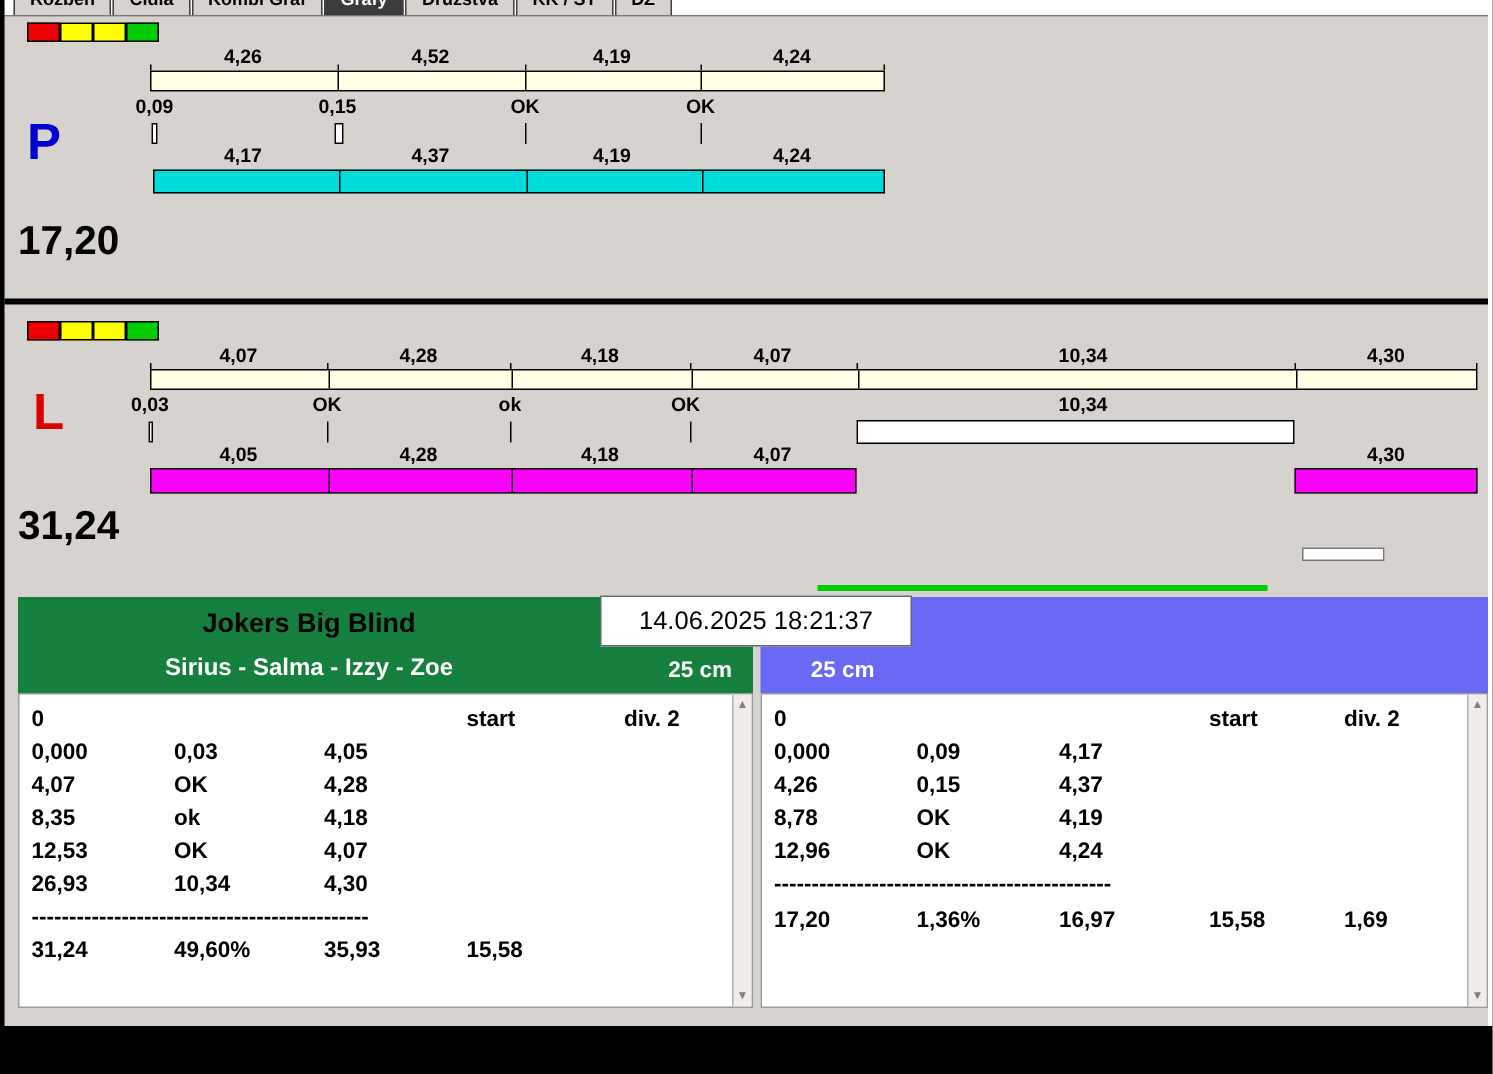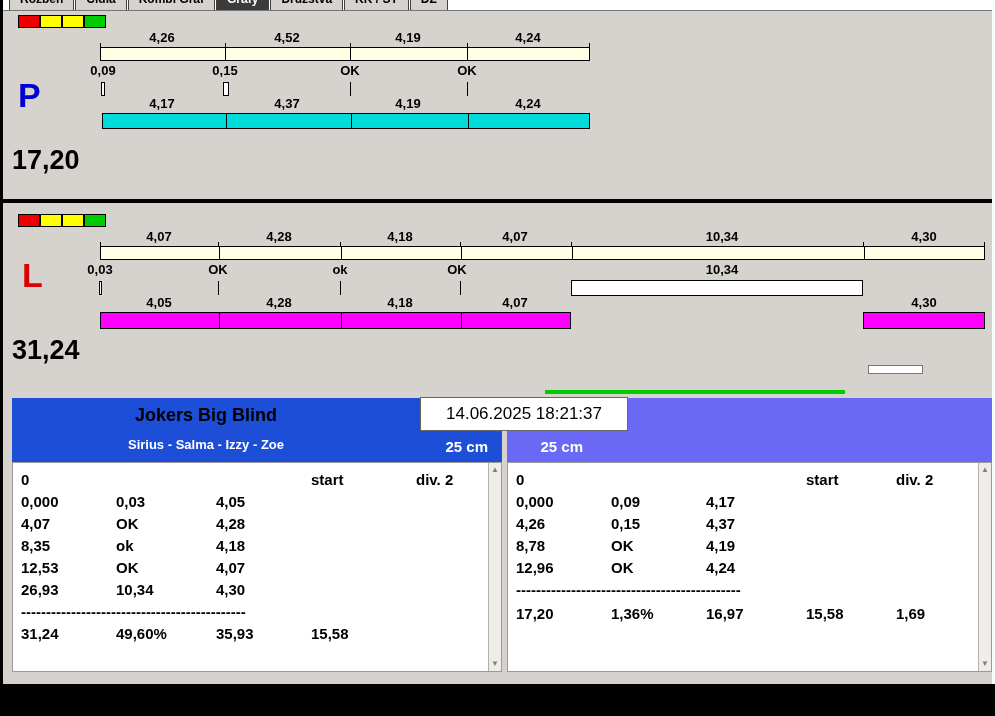--- a/index.html
+++ b/index.html
@@ -31,29 +31,29 @@
   .vline { position:absolute; width:1px; height:14px; background:#000; }
   .mini { position:absolute; height:14px; background:#fff; border:1px solid #000; }
   .lane-letter { position:absolute; font-size:34px; font-weight:bold; line-height:34px; }
   .lane-total { position:absolute; font-size:27px; font-weight:bold; color:#000; line-height:28px; }
   .green-line { position:absolute; left:545px; top:390px; width:300px; height:4px; background:#00cc00; }
   .small-box { position:absolute; left:868px; top:365px; width:55px; height:9px; background:#fff; border:1px solid #777; }
 
   .team { position:absolute; top:398px; height:274px; }
   .team-header { position:absolute; left:0; top:0; width:100%; height:64px; }
   .team-title { position:absolute; top:7px; font-size:18px; font-weight:bold; color:#000; text-align:center; }
-  .team-sub { position:absolute; top:39px; font-size:13px; font-weight:bold; color:#fff; text-align:center; }
+  .team-sub { position:absolute; top:39px; font-size:16px; font-weight:bold; color:#fff; text-align:center; }
   .size-label { position:absolute; top:40px; width:62px; text-align:right; font-size:15px; font-weight:bold; color:#fff; }
   .team-table { position:absolute; left:0; top:64px; width:100%; height:210px; background:#fff; overflow:hidden; border:1px solid #9a9a9a; }
   .cell { position:absolute; font-size:15px; font-weight:bold; color:#000; white-space:nowrap; line-height:18px; }
   .scrollbar { position:absolute; right:0; top:0; width:13px; height:100%; background:#f0ede8; border-left:1px solid #b0b0b0; }
   .sb-up, .sb-down { position:absolute; left:0; width:100%; height:14px; font-size:8px; color:#808080; text-align:center; line-height:14px; cursor:default; }
   .sb-up { top:0; } .sb-down { bottom:0; }
 
-  .datetime { position:absolute; left:400px; top:397px; width:208px; height:34px; background:#fff; border:1px solid #666; font-size:17px; color:#000; text-align:center; line-height:32px; z-index:5;margin-left:20px; }
+  .datetime { position:absolute; left:400px; top:397px; width:208px; height:34px; background:#fff; border:1px solid #666; font-size:17px; color:#000; text-align:center; line-height:32px; z-index:5; }
 </style>
 </head>
 <body>
 
 <div class="window">
 
   <div class="tabbar">
     <div class="tabs">
       <span class="tab">Rozběh</span><span class="tab">Čidla</span><span class="tab">Kombi Graf</span><span class="tab active">Grafy</span><span class="tab">Družstva</span><span class="tab">KK / ST</span><span class="tab">DZ</span>
     </div>
@@ -165,21 +165,21 @@
 
     <span class="lane-letter" style="left:22px;top:258px;color:#dd0000">L</span>
     <span class="lane-total" style="left:12px;top:336px">31,24</span>
 
     <i class="small-box"></i>
   </div>
 
   <i class="green-line"></i>
 
   <div class="team" style="left:12px;width:490px">
-    <div class="team-header" style="background:#1d4ed8">
+    <div class="team-header" style="background:#15803d">
       <div class="team-title" style="left:0;width:388px">Jokers Big Blind</div>
       <div class="team-sub" style="left:0;width:388px">Sirius - Salma - Izzy - Zoe</div>
       <div class="size-label" style="left:414px">25 cm</div>
     </div>
     <div class="team-table">
       <span class="cell" style="left:8px;top:8px">0</span>
       <span class="cell" style="left:298px;top:8px">start</span>
       <span class="cell" style="left:403px;top:8px">div. 2</span>
 
       <span class="cell" style="left:8px;top:30px">0,000</span>

